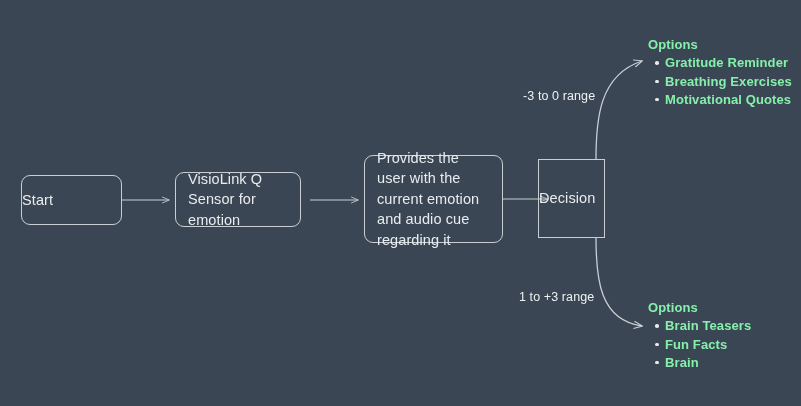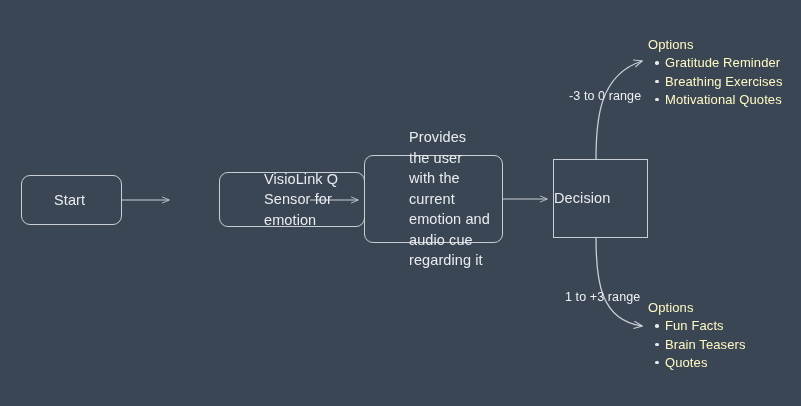--- a/index.html
+++ b/index.html
@@ -33,41 +33,42 @@
     box-sizing: border-box;
     border: 1.3px solid #c9ced4;
     color: #e9ecef;
     display: flex;
     align-items: center;
     font-size: 14.5px;
     line-height: 1.42;
     letter-spacing: 0.1px;
     background: transparent;
   }
-  .node.rounded { border-radius: 9px; padding-left: 32px; }
+  .node.rounded { border-radius: 9px; }
   .node.sharp   { border-radius: 0; }
   .node .txt { display: block; width: 100%; }
   .node.center { justify-content: center; }
   .node.center .txt { text-align: left; }
   .node.left { justify-content: flex-start; }
   .node.left .txt { text-align: left; padding: 0 12px; }
 
   
   #node-start    { left: 21px;  top: 175px; width: 101px; height: 50px; }
-  #node-sensor   { left: 175px; top: 172px; width: 146px; height: 55px; margin-left: 44px; }
+  #node-sensor   { left: 175px; top: 172px; width: 126px; height: 55px; }
   #node-provides { left: 364px; top: 155px; width: 139px; height: 88px; }
-  #node-decision { left: 553px; top: 159px; width: 95px;  height: 79px; }
+  #node-decision { left: 538px; top: 159px; width: 67px;  height: 79px; }
 
   
   .options-group {
     position: absolute;
-    color: #fef9c3;
+    color: #86efac;
     font-size: 13px;
     line-height: 1.33;
     letter-spacing: 0.1px;
+    font-weight: bold;
   }
   .options-title { margin: 0 0 1px 0; font-size: 13px; }
   .options-group ul {
     list-style: none;
     margin: 0;
     padding: 0 0 0 17px;
   }
   .options-group li {
     position: relative;
     padding: 0 0 0 0;
@@ -87,21 +88,20 @@
   #options-top    { left: 648px; top: 36px; }
   #options-bottom { left: 648px; top: 299px; }
 
   
   .edge-label {
     position: absolute;
     color: #eef1f3;
     font-size: 12.5px;
     letter-spacing: 0.1px;
     white-space: nowrap;
-    margin-left: 46px;
   }
   #label-top    { left: 523px; top: 89px; }
   #label-bottom { left: 519px; top: 290px; }
 </style>
 </head>
 <body>
 
 <div id="canvas">
 
   <svg id="edges" viewBox="0 0 801 406" xmlns="http://www.w3.org/2000/svg">
@@ -157,19 +157,19 @@
     <ul>
       <li>Gratitude Reminder</li>
       <li>Breathing Exercises</li>
       <li>Motivational Quotes</li>
     </ul>
   </div>
 
   <div class="options-group" id="options-bottom">
     <div class="options-title">Options</div>
     <ul>
+      <li>Brain Teasers</li>
       <li>Fun Facts</li>
-      <li>Brain Teasers</li>
-      <li>Quotes</li>
+      <li>Brain</li>
     </ul>
   </div>
 
 </div>
 
 </body></html>

